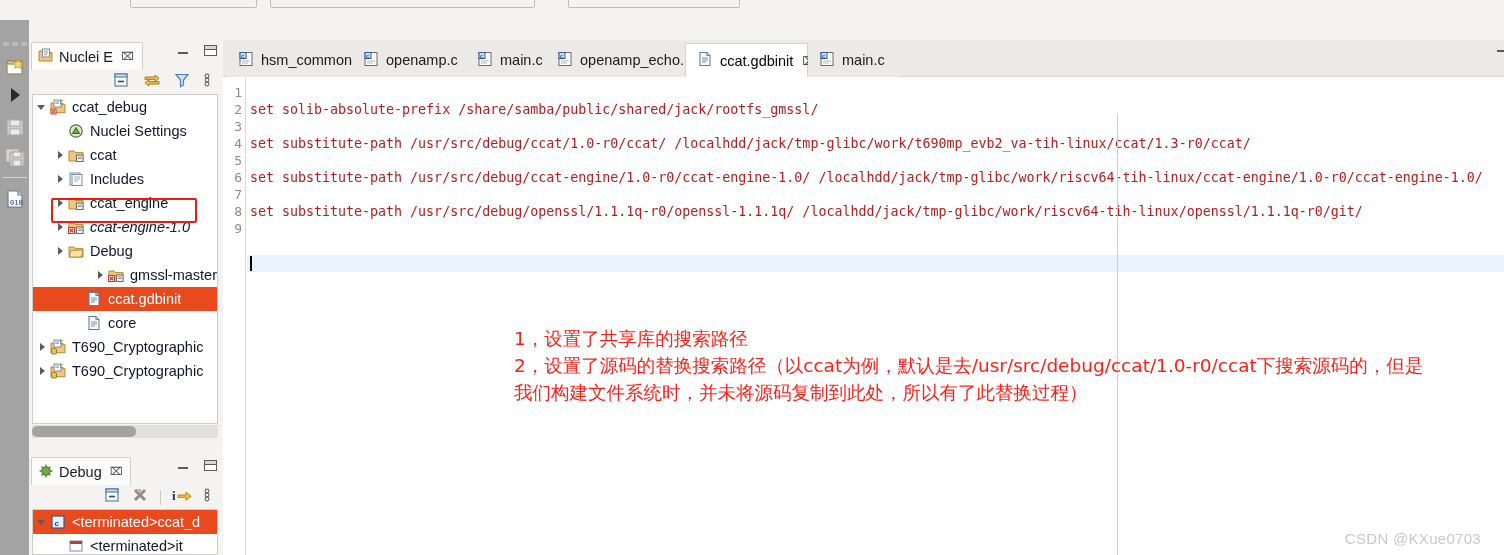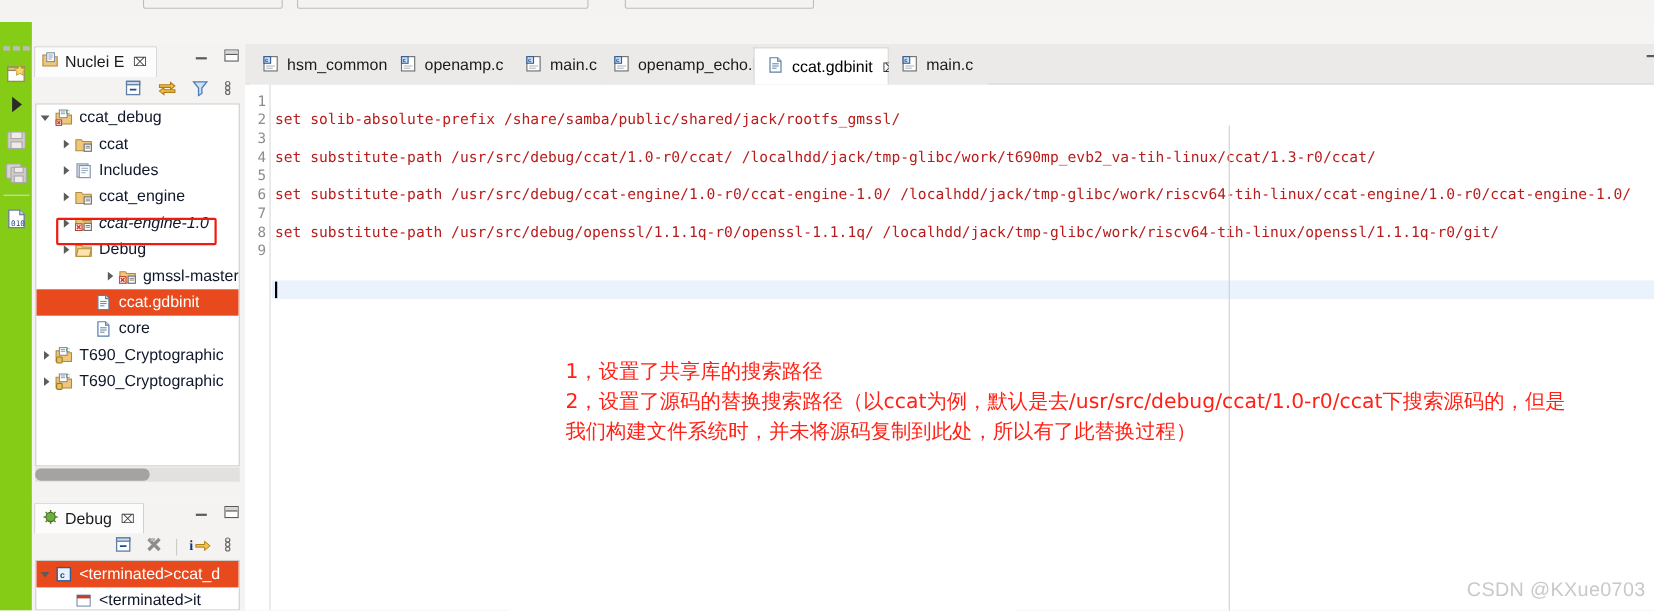--- a/index.html
+++ b/index.html
@@ -13,21 +13,21 @@
   #app { position: relative; width: 1504px; height: 555px; background: #f5f4f3; }
 
   
   .top-strip { position: absolute; left: 0; top: 0; width: 1504px; height: 20px; background: #f4f3f2; }
   .tb-group { position: absolute; top: -14px; height: 22px; border: 1px solid #bdbdbd; border-radius: 2px; background: #f4f3f2; }
   .tb-g1 { left: 130px; width: 127px; }
   .tb-g2 { left: 270px; width: 265px; }
   .tb-g3 { left: 568px; width: 172px; }
 
   
-  .rail { position: absolute; left: 0; top: 20px; width: 29px; height: 535px; background: #84cc16; }
+  .rail { position: absolute; left: 0; top: 20px; width: 29px; height: 535px; background: #a3a3a3; }
   .rail-dots { position: absolute; left: 3px; top: 22px; width: 24px; height: 4px;
       background: repeating-linear-gradient(to right, #bbb 0 6px, transparent 6px 9px); }
   .rail-ico { position: absolute; left: 4px; width: 22px; height: 22px; }
   .rail-sep { position: absolute; left: 3px; width: 24px; height: 1px; background: #d8d6d4; }
 
   
   .pe { position: absolute; left: 29px; top: 40px; width: 192px; height: 412px; background: #f4f3f2; }
   .view-tabrow { position: absolute; left: 0; top: 0; width: 100%; height: 30px; }
   .view-tab {
     position: absolute; left: 2px; top: 2px; height: 28px; padding: 0 8px 0 6px;
@@ -82,21 +82,21 @@
   .curline { position: absolute; left: 24px; top: 178px; width: 1257px; height: 17px; background: #eaf2fd; }
   .cline { position: absolute; left: 27px; white-space: pre;
       font-family: "DejaVu Sans Mono", "Liberation Mono", monospace; font-size: 13.3px; color: #b91c1c; }
   .caret { position: absolute; left: 27px; top: 179px; width: 1.6px; height: 15px; background: #000; }
   .vline { position: absolute; left: 894px; top: 37px; width: 1px; height: 478px; background: #cfcfcf; }
 
   .note { position: absolute; left: 291px; top: 248px; width: 1060px;
       font-family: "DejaVu Sans", "Liberation Sans", sans-serif;
       font-size: 18.5px; line-height: 27px; color: #ff2115; white-space: pre-wrap; }
 
-  .wm { position: absolute; right: 8px; bottom: 8px; font-size: 18px; color: #c9c9c9; letter-spacing: .3px; }
+  .wm { position: absolute; right: 23px; bottom: 8px; font-size: 15px; color: #c9c9c9; letter-spacing: .3px; }
 
   .ed-min { position: absolute; right: 8px; top: 14px; }
 </style>
 </head>
 <body>
 
 <div id="app">
 
   <div class="top-strip">
     <div class="tb-group tb-g1"></div>
@@ -197,20 +197,28 @@
               <path d="M1 4 h6 l1.3 1.7 H15 v8 H1 Z" fill="#f0c77a" stroke="#b2893a"></path>
                 <rect x="4" y="1" width="7" height="7" fill="#fff" stroke="#7d8fa6"></rect>
                 <path d="M5.2 2.8 h4 M5.2 4.4 h4" stroke="#7d8fa6" stroke-width=".8"></path>
                 <text x="10" y="5" font-size="5" fill="#1a6e1a">C</text>
                 <rect x="1" y="10" width="5" height="5" fill="#fff" stroke="#c43c2c"></rect>
                 <path d="M2.2 11.2 L4.8 13.8 M4.8 11.2 L2.2 13.8" stroke="#c43c2c" stroke-width="1.2"></path>
             </svg></span>
           <span class="tlabel">ccat_debug</span>
         </div>
         <div class="trow" style="padding-left: 22px;">
+          <span class="arrow "></span>
+          <span class="tico"><svg width="17" height="16" viewBox="0 0 17 16">
+              <circle cx="8" cy="8" r="6.2" fill="#d9e8d0" stroke="#4d7a3c" stroke-width="1.2"></circle>
+                <path d="M4.5 10.5 L8 4.5 L11.5 10.5 Z" fill="#6fae3e" stroke="#39601f"></path>
+            </svg></span>
+          <span class="tlabel">Nuclei Settings</span>
+        </div>
+        <div class="trow" style="padding-left: 22px;">
           <span class="arrow closed"></span>
           <span class="tico"><svg width="17" height="16" viewBox="0 0 17 16">
               <path d="M1 4 h5 l1.2 1.6 H15 v8.4 H1 Z" fill="#f0c77a" stroke="#b2893a"></path>
                 <rect x="8.5" y="8" width="6.5" height="6.5" fill="#fff" stroke="#6b6b6b"></rect>
                 <path d="M9.8 10 h4 M9.8 11.6 h4" stroke="#6b6b6b" stroke-width=".8"></path>
             </svg></span>
           <span class="tlabel">ccat</span>
         </div>
         <div class="trow" style="padding-left: 22px;">
           <span class="arrow closed"></span>

